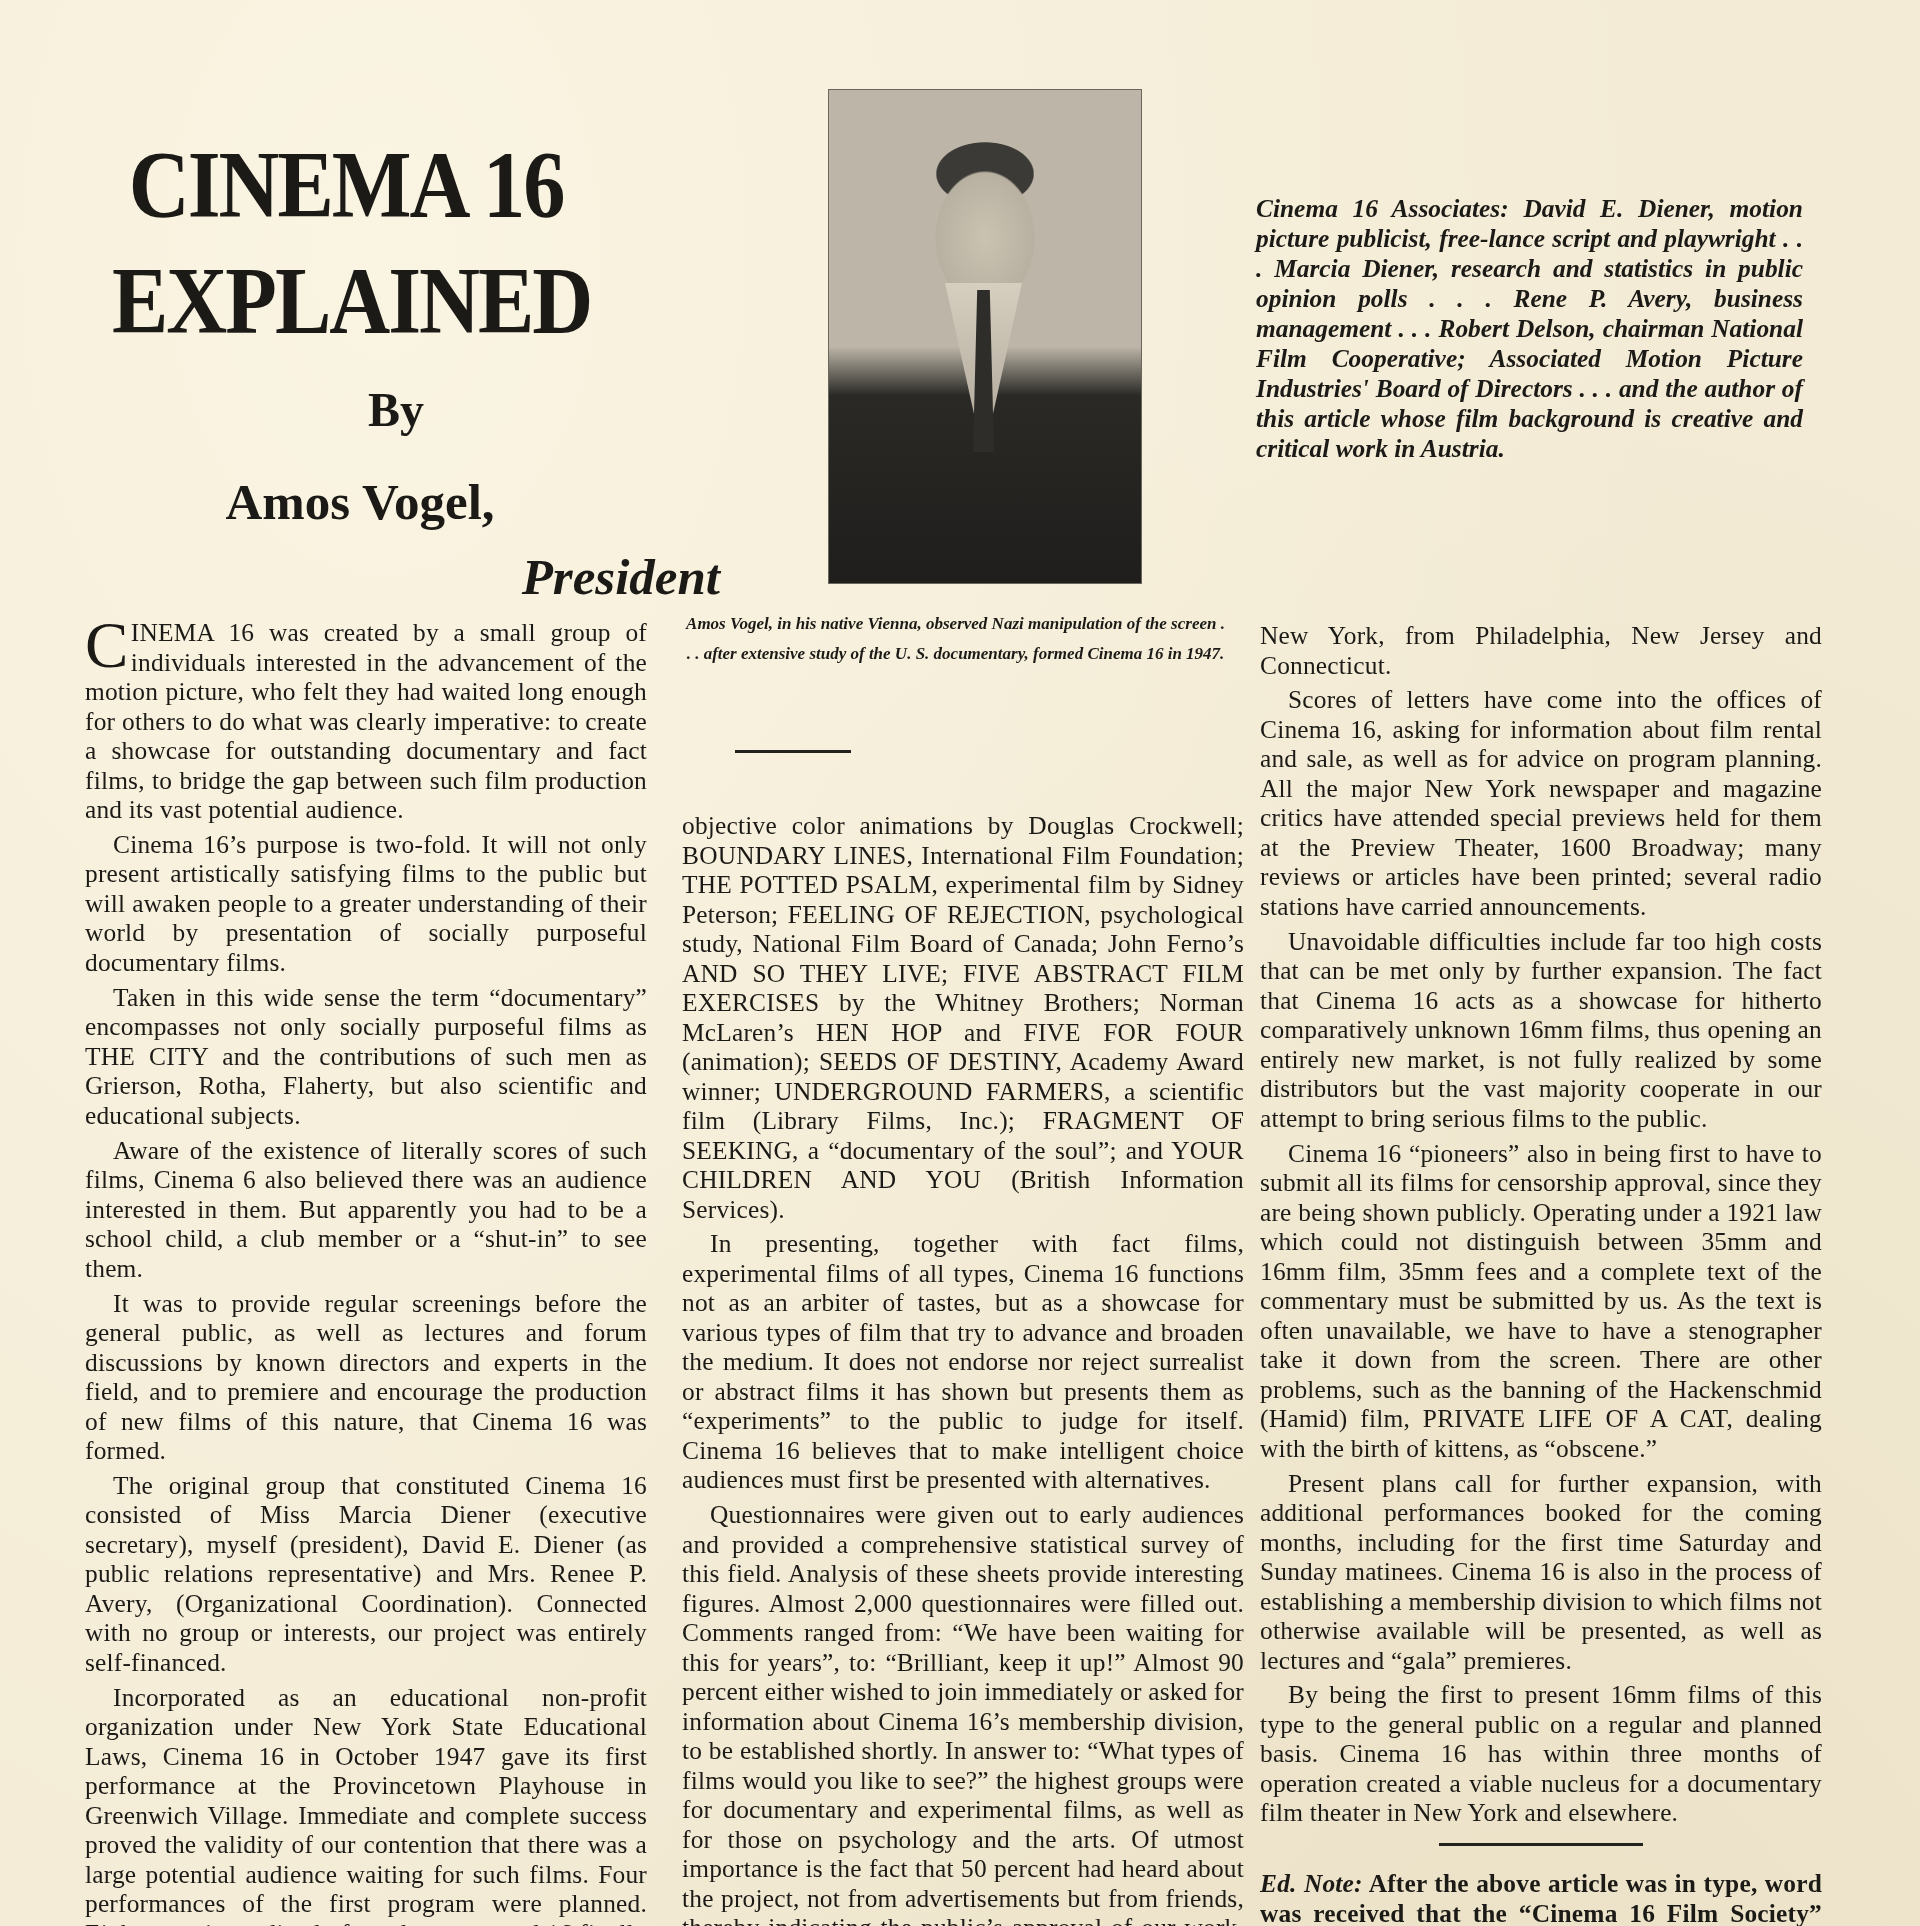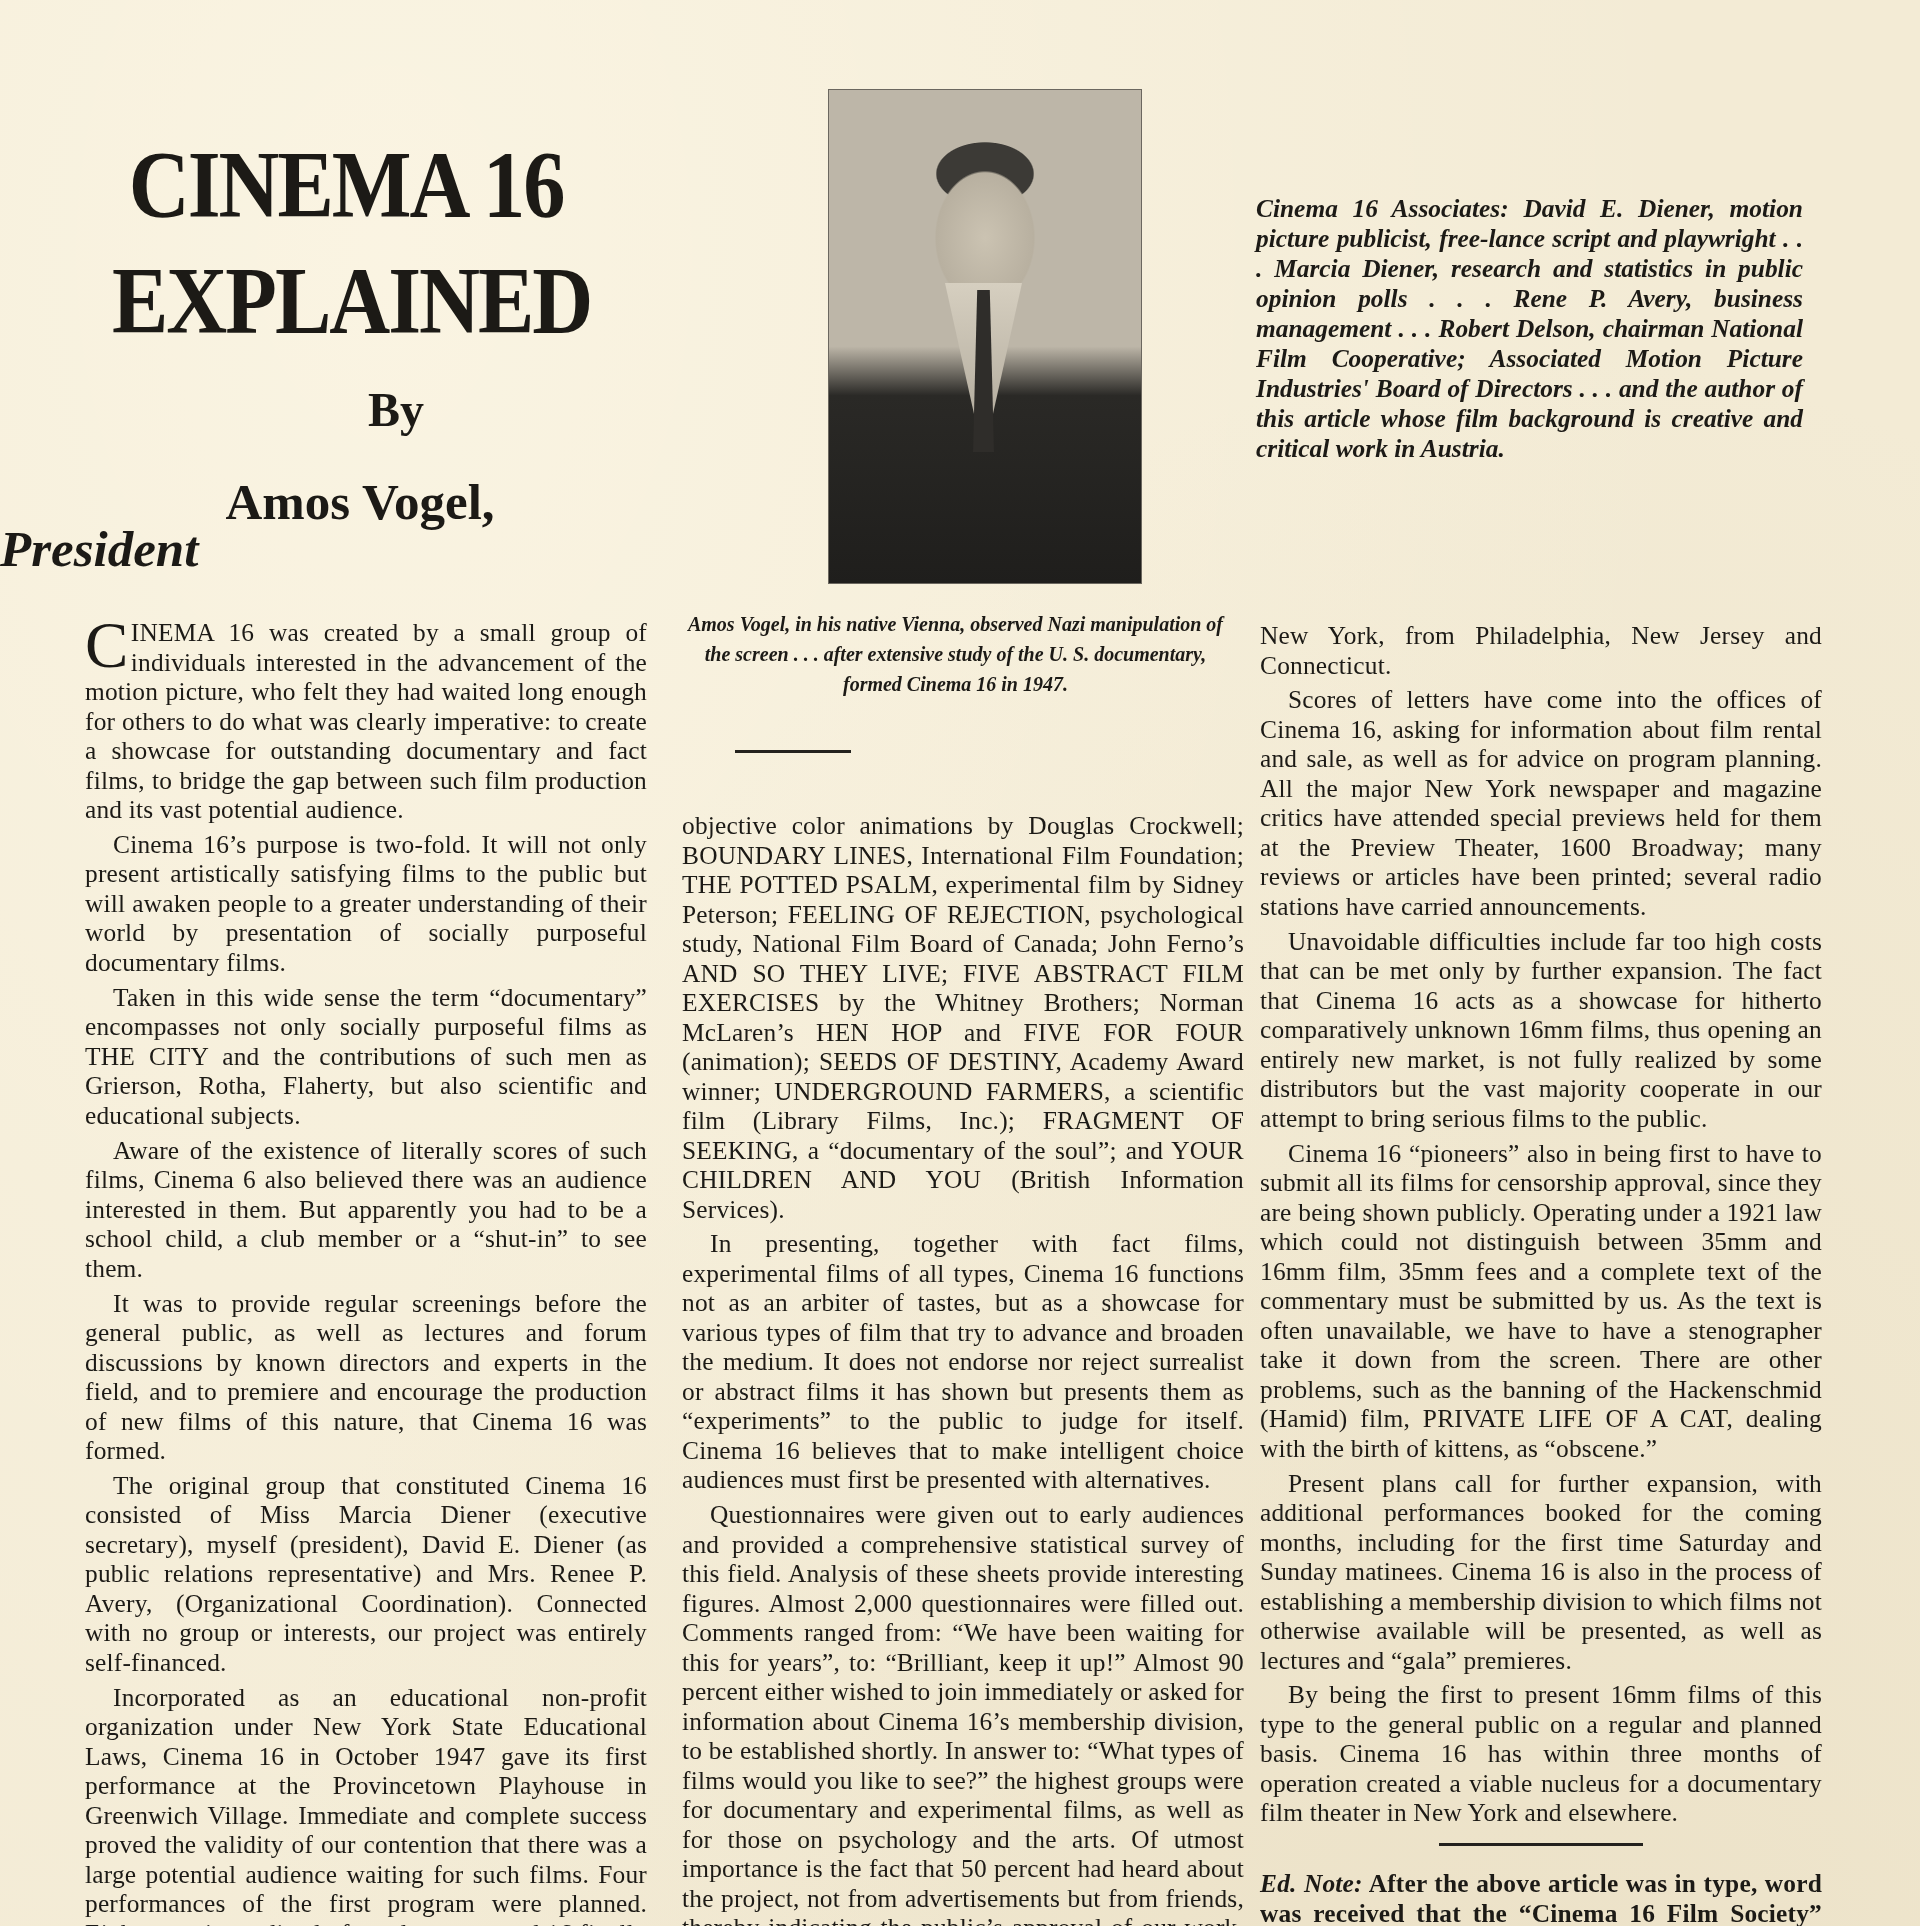--- a/index.html
+++ b/index.html
@@ -45,22 +45,22 @@
     position: absolute;
     left: 0; width: 720px; top: 453px;
     text-align: center;
     font-weight: bold;
     font-size: 51px;
     line-height: 58px;
     margin-top: 20px;
   }
   .byline-role {
     position: absolute;
-    left: 0; width: 720px; top: 520px;
-    text-align: left;
+    left: 0; width: 720px; top: 548px;
+    text-align: right;
     font-weight: bold;
     font-style: italic;
     font-size: 51px;
     line-height: 58px;
   }
   .photo {
     position: absolute;
     left: 828px; top: 89px;
     width: 312px; height: 493px;
     background:
@@ -96,21 +96,21 @@
     text-align-last: left;
     font-family: "Liberation Serif", serif;
   }
   .associates .lead { font-style: italic; margin-top: 40px; }
   .caption {
     position: absolute;
     left: 682px; top: 609px;
     width: 547px;
     font-style: italic;
     font-weight: bold;
-    font-size: 20px;
+    font-size: 17px;
     line-height: 30px;
     text-align: center;
   }
   .rule {
     position: absolute;
     height: 3.1px;
     background: #24221e;
   }
   .col {
     position: absolute;

